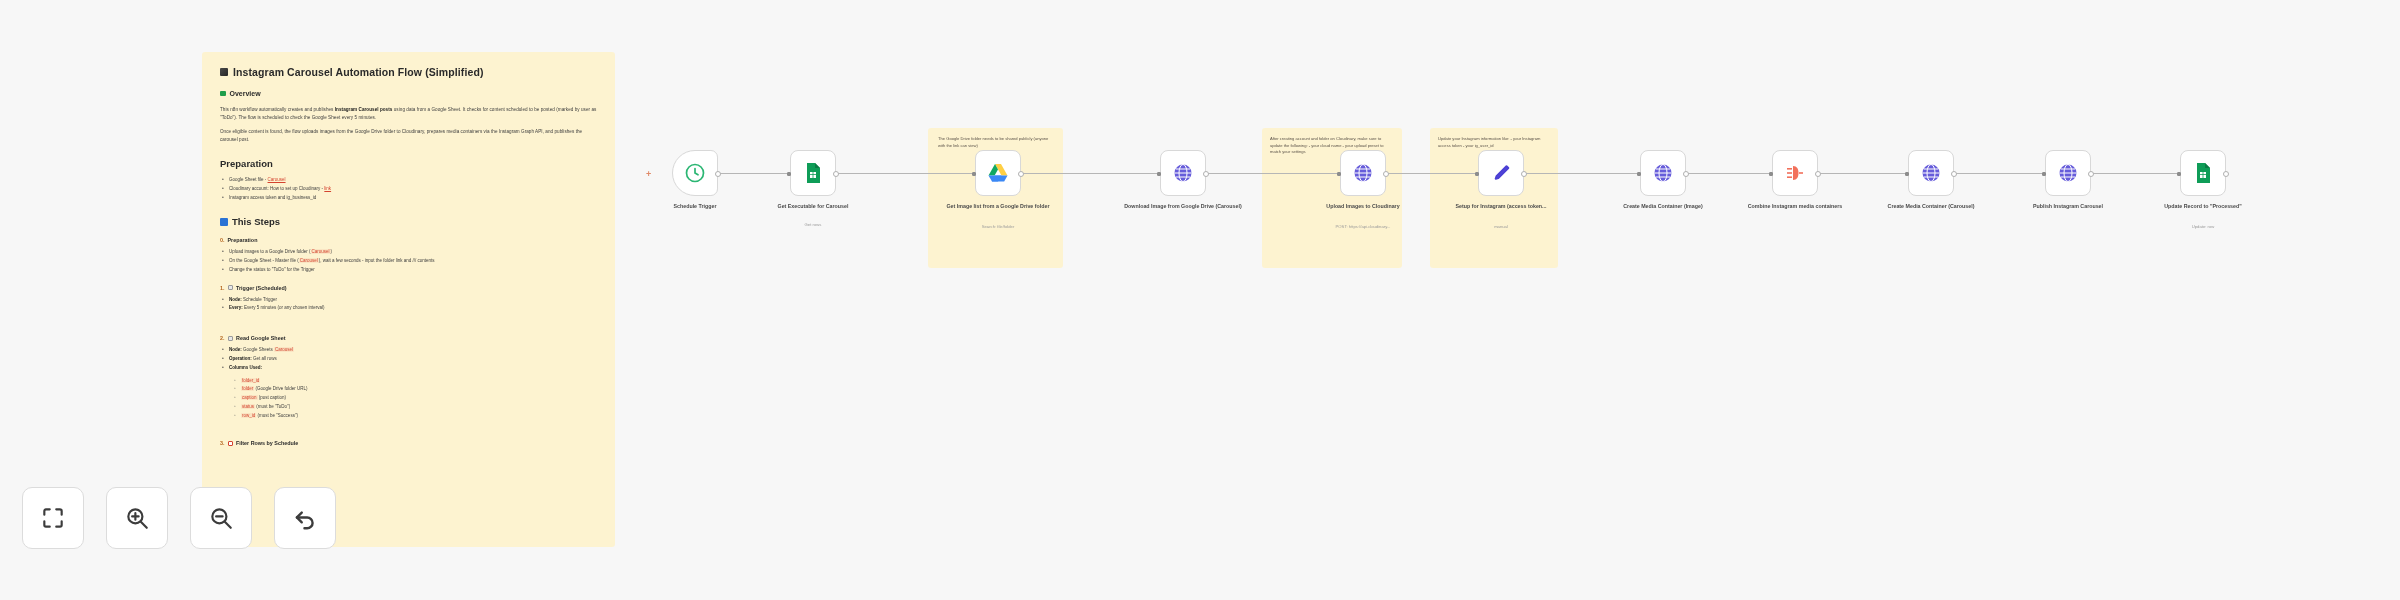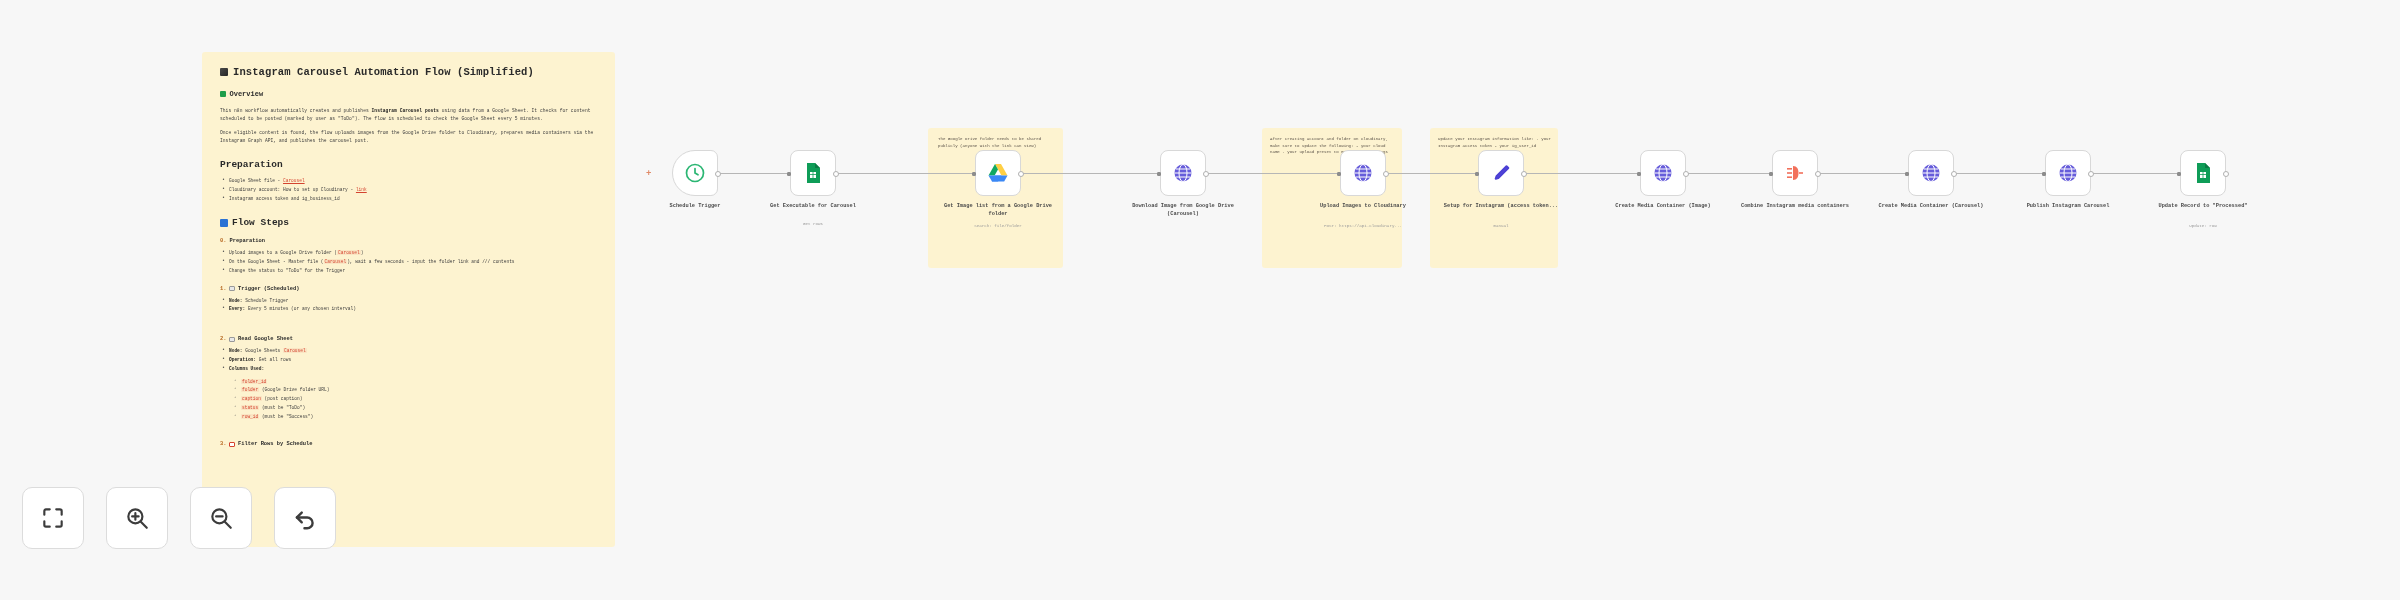--- a/index.html
+++ b/index.html
@@ -2,21 +2,21 @@
 <html><head>
 <meta charset="utf-8">
 <style>
   * { margin:0; padding:0; box-sizing:border-box; }
   html, body {
     width:2400px; height:600px;
     background:#f7f7f7;
     font-family:"Liberation Sans", sans-serif;
     overflow:hidden;
   }
-  #canvas { position:relative; width:2400px; height:600px; background:#f7f7f7;font-family:Liberation Mono, monospace; }
+  #canvas { position:relative; width:2400px; height:600px; background:#f7f7f7; }
 
   
   .doc-note {
     position:absolute; left:202px; top:52px;
     width:413px; height:495px;
     background:#fdf3d0; border-radius:3px;
   }
   .doc-inner { padding:14px 18px 0 18px; }
   .doc-title {
     font-size:10.5px; font-weight:bold; color:#2a2a2a;
@@ -133,21 +133,21 @@
 
       <div class="doc-h2 big">Preparation</div>
       <ul class="doc-ul">
         <li><span>Google Sheet file - </span><span class="lnk">Carousel</span></li>
         <li><span>Cloudinary account: How to set up Cloudinary - </span><span class="lnk">link</span></li>
         <li><span>Instagram access token and ig_business_id</span></li>
       </ul>
 
       <div class="doc-h2 big">
         <span class="emoji-sq blu"></span>
-        <span>Flow Steps</span>
+        <span>This Steps</span>
       </div>
 
       <div class="sec-h">
         <span class="num">0.</span>
         <span>Preparation</span>
       </div>
       <ul class="doc-ul">
         <li><span>Upload images to a Google Drive folder (</span><span class="code">Carousel</span><span>)</span></li>
         <li><span>On the Google Sheet - Master file (</span><span class="code">Carousel</span><span>), wait a few seconds - input the folder link and /// contents</span></li>
         <li><span>Change the status to "ToDo" for the Trigger</span></li>

